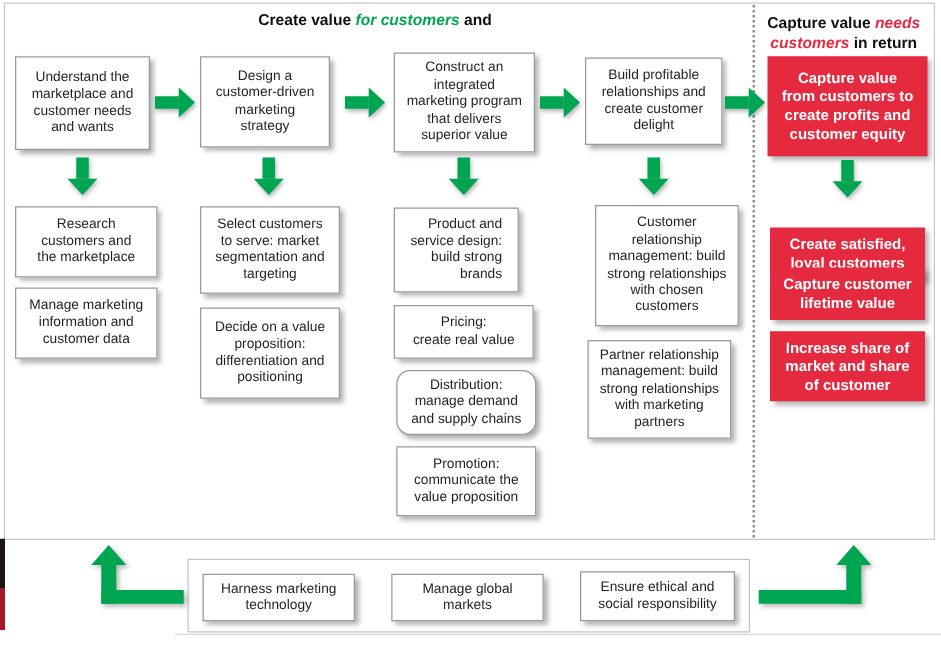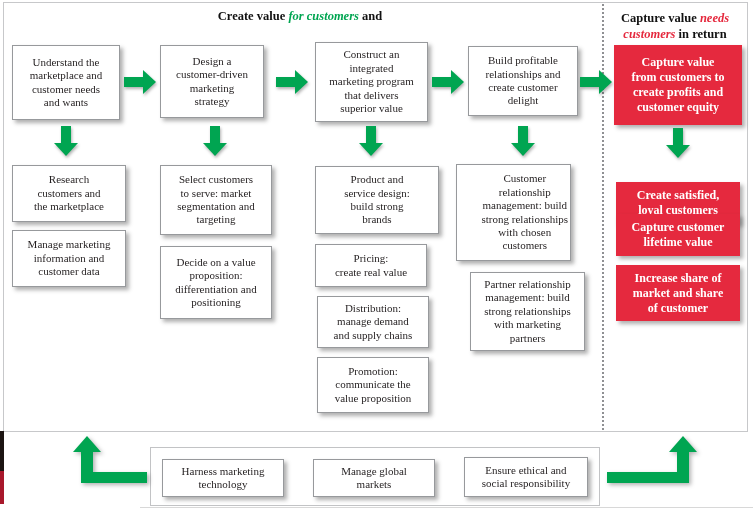--- a/index.html
+++ b/index.html
@@ -1,18 +1,18 @@
 <!DOCTYPE html>
 <html style="--green: #00a551; --red: #e5293e; --ink: #231f20;"><head>
 <meta charset="utf-8">
 <style>
   :root { --green:#00a551; --red:#e5293e; --ink:#231f20; }
   html,body { margin:0; padding:0; background:#fff; }
   .stage { position:relative; width:753px; height:518px; background:#fff; overflow:hidden;
-           font-family:Liberation Serif, serif; color:var(--ink); }
+           font-family:Liberation Sans, sans-serif; color:var(--ink); }
   .frame { position:absolute; left:3px; top:2px; width:743px; height:428px;
            border:1px solid #c7c8ca; background:#fff; }
   .divider { position:absolute; left:602px; top:4px; height:426px; border-left:2px dotted #8f9093; }
   .hdr { position:absolute; text-align:center; font-weight:bold; font-size:12.5px; line-height:1.3; color:#111; }
   .em-green { color:var(--green); font-style:italic; font-weight:bold; }
   .em-red   { color:var(--red);   font-style:italic; font-weight:bold; }
   .box { position:absolute; box-sizing:border-box; background:#fff; border:1px solid #97999c;
          box-shadow:3px 3px 4px rgba(80,80,80,.45);
          display:flex; align-items:center; justify-content:center; text-align:center;
          font-size:11px; line-height:1.22; padding:3px 2px; }
@@ -139,42 +139,42 @@
 segmentation and
 targeting</span>
     </div>
   <div class="box" style="left:160px; top:246px; width:112px; height:73px;">
       <span>Decide on a value
 proposition:
 differentiation and
 positioning</span>
     </div>
 
-  <div class="box" style="left:315px; top:166px; width:124px; height:68px;">
+  <div class="box" style="left:315px; top:166px; width:100px; height:68px;text-align:right;">
       <span>Product and
 service design:
 build strong
 brands</span>
     </div>
   <div class="box" style="left:315px; top:244px; width:112px; height:43px;">
       <span>Pricing:
 create real value</span>
     </div>
-  <div class="box" style="left:317px; top:296px; width:112px; height:52px;">
+  <div class="box" style="left:317px; top:296px; width:112px; height:52px;border-radius:11px;">
       <span>Distribution:
 manage demand
 and supply chains</span>
     </div>
   <div class="box" style="left:317px; top:357px; width:112px; height:56px;">
       <span>Promotion:
 communicate the
 value proposition</span>
     </div>
 
-  <div class="box" style="left:456px; top:164px; width:115px; height:97px;justify-content:flex-end;">
+  <div class="box" style="left:476px; top:164px; width:115px; height:97px;">
       <span>Customer
 relationship
 management: build
 strong relationships
 with chosen
 customers</span>
     </div>
   <div class="box" style="left:470px; top:272px; width:115px; height:79px;">
       <span>Partner relationship
 management: build

